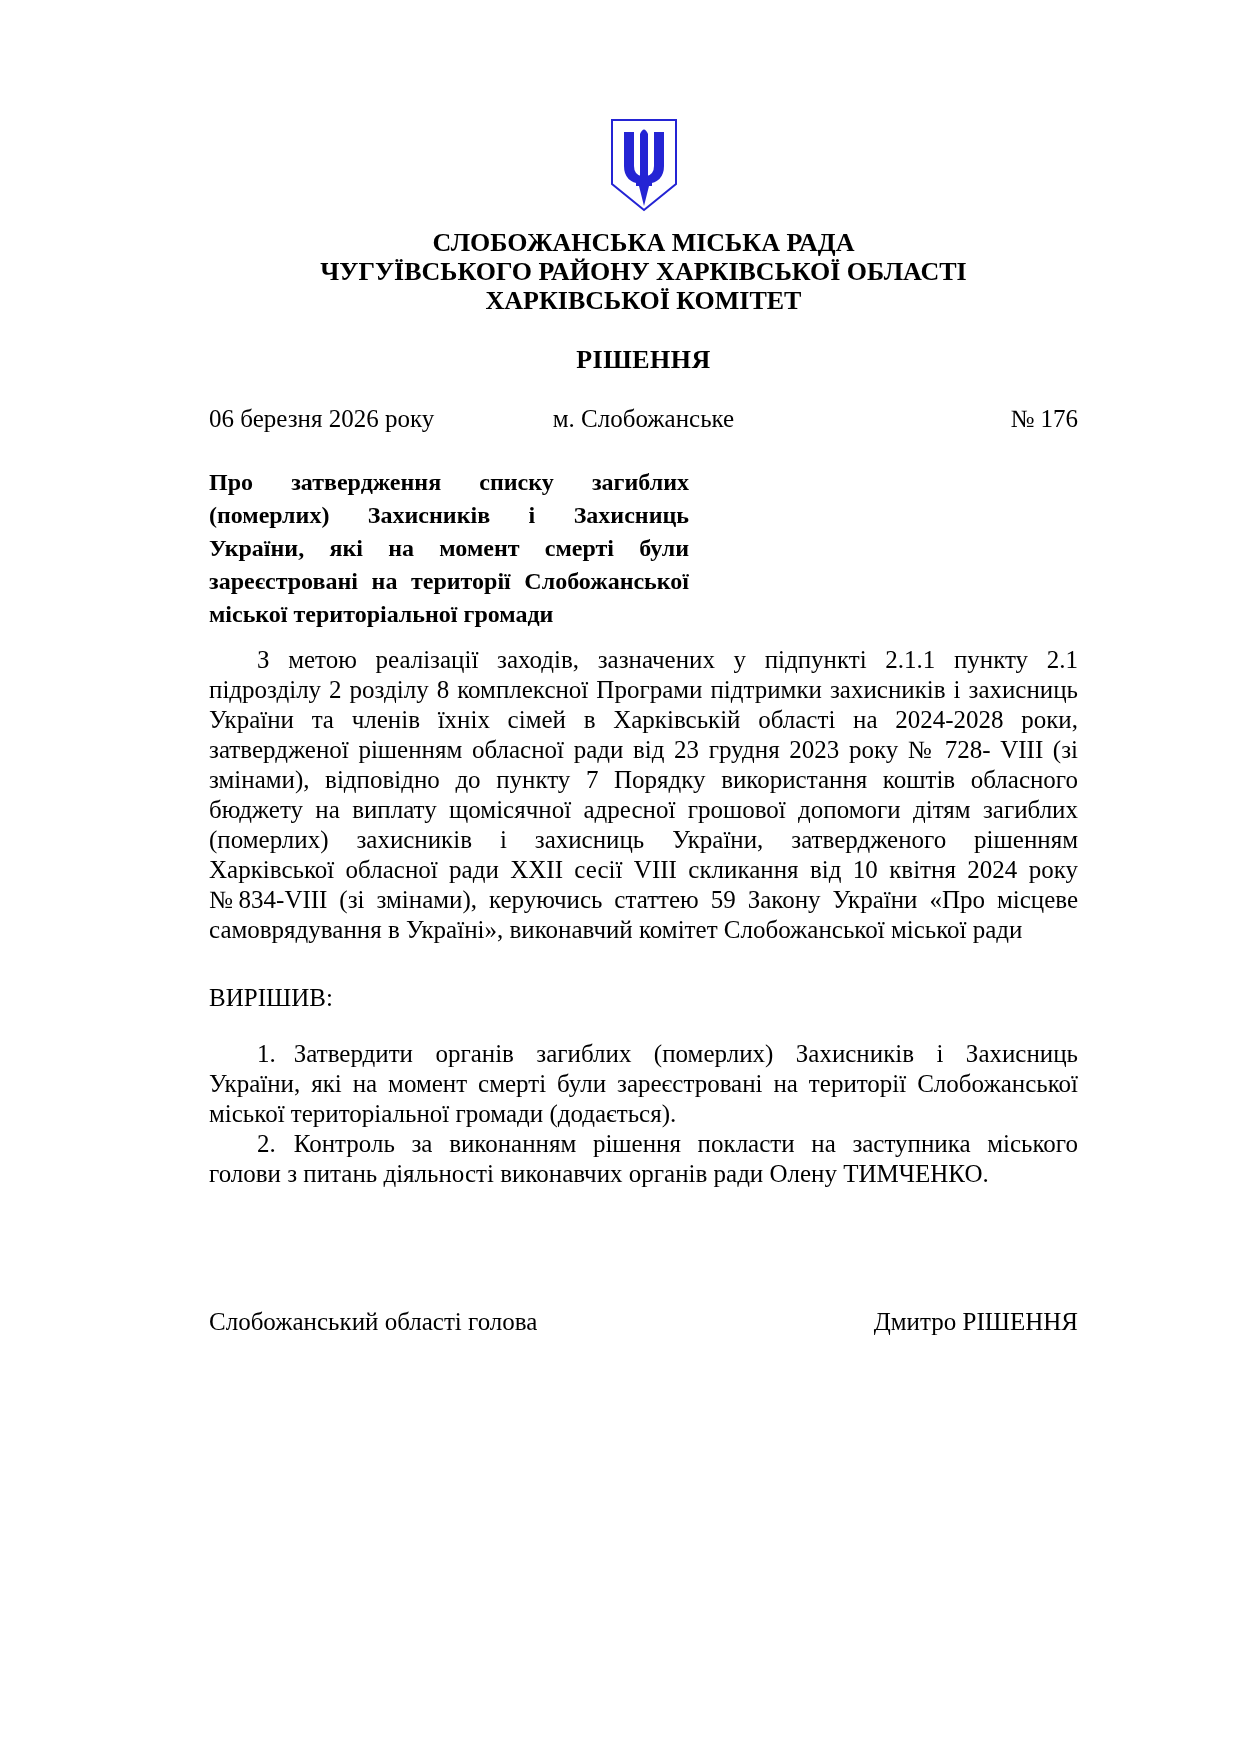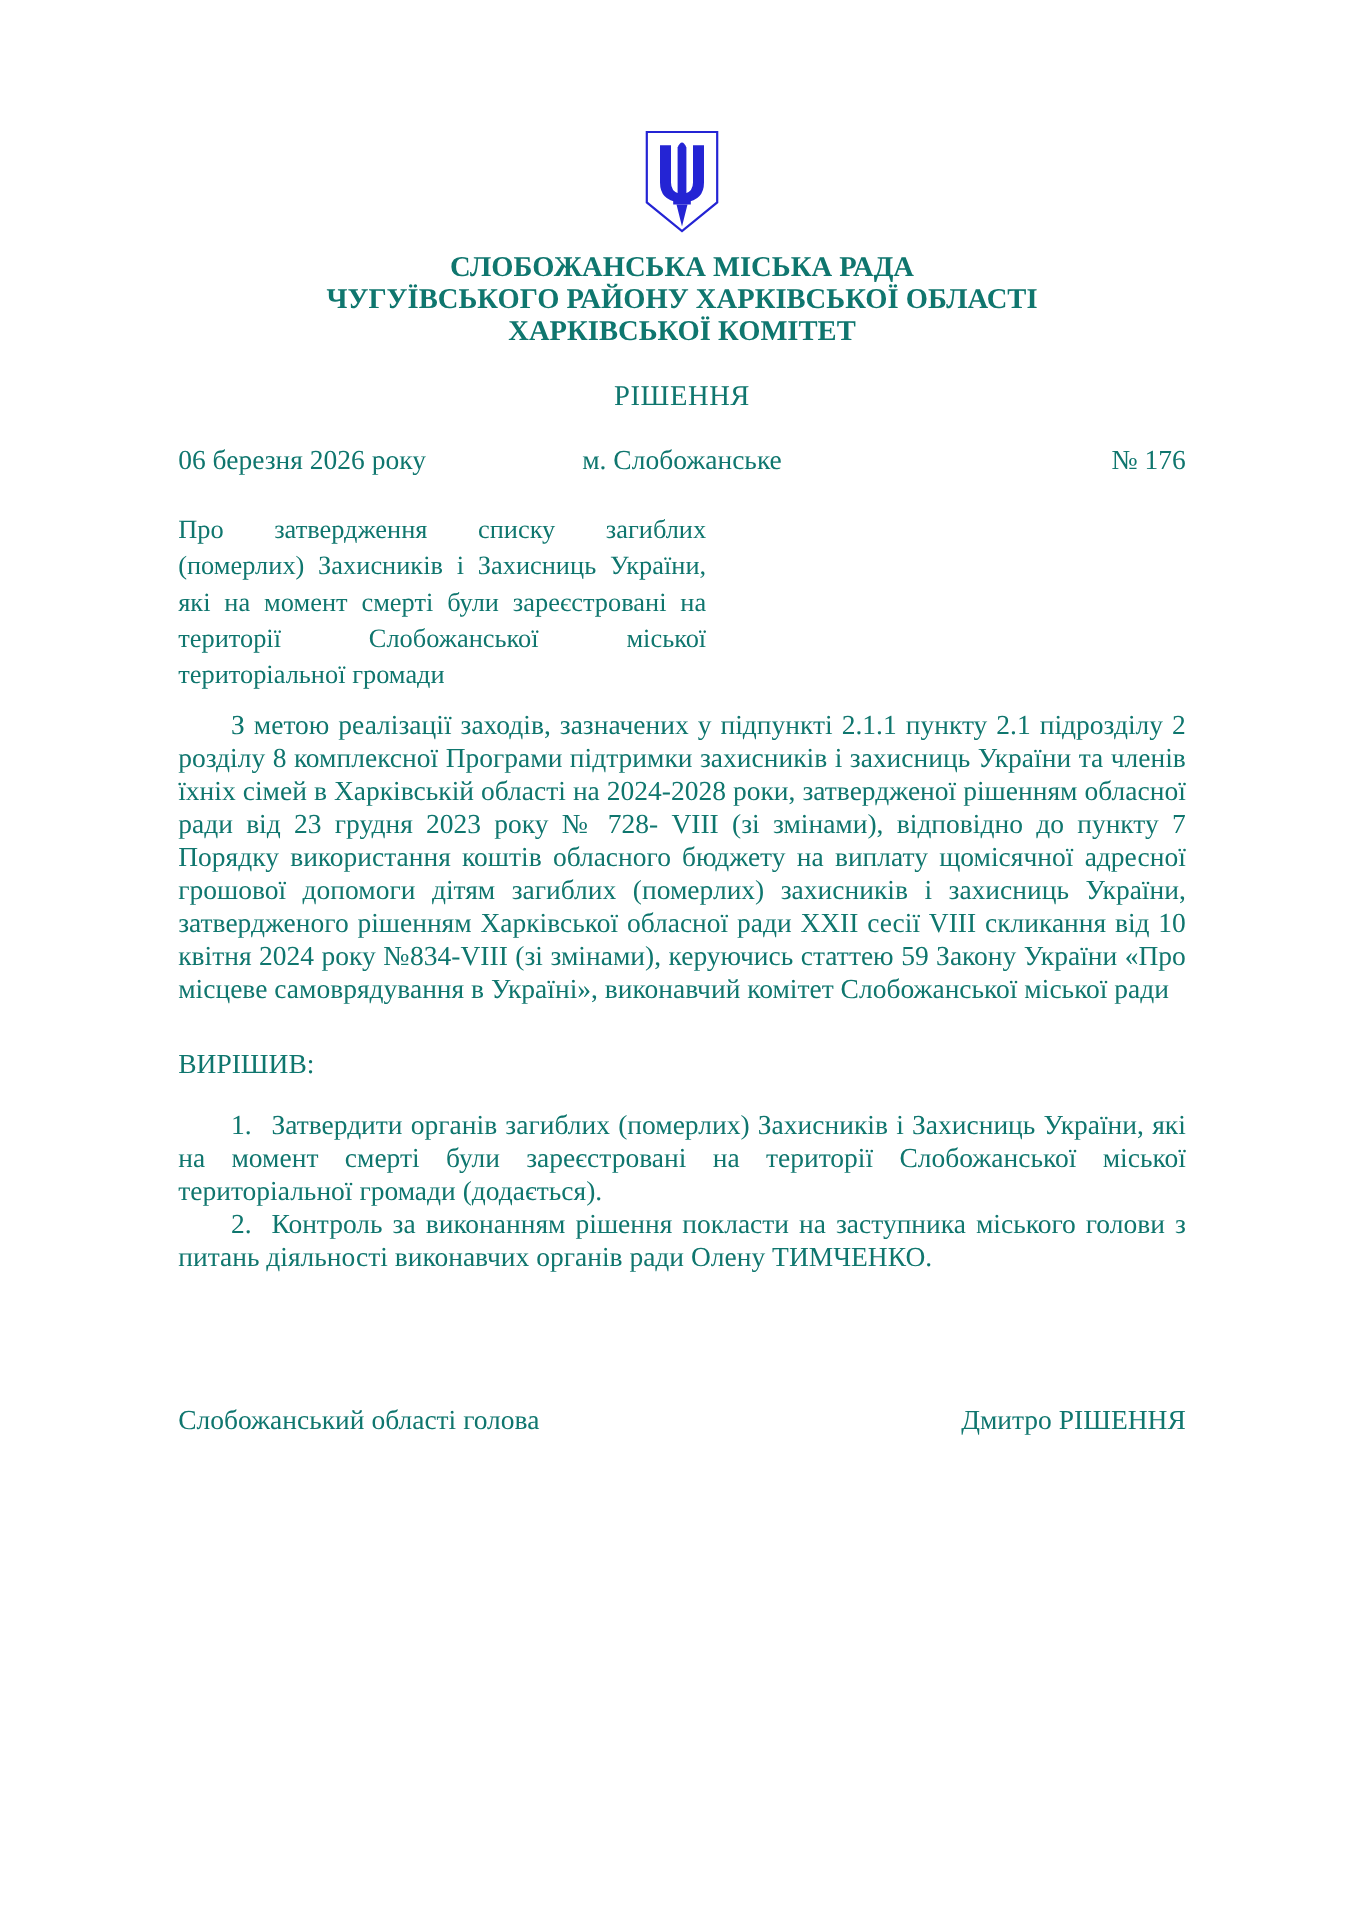--- a/index.html
+++ b/index.html
@@ -2,23 +2,24 @@
 <html><head>
 <meta charset="utf-8">
 <style>
   * { margin: 0; padding: 0; box-sizing: border-box; }
   html, body { background: #ffffff; }
   .page {
     position: relative;
     width: 1240px;
     height: 1754px;
     background: #ffffff;
-    color: #0f766e;
+    color: #000000;
     font-family: "Liberation Serif", "DejaVu Serif", serif;
     overflow: hidden;
+    padding-left: 47px;
   }
   .content { padding: 0 162px; }
 
   .emblem-wrap {
     display: flex;
     justify-content: center;
     padding-top: 118px;
   }
   .emblem-wrap svg { display: block; }
 
@@ -26,42 +27,42 @@
     margin-top: 16px;
     text-align: center;
     font-weight: bold;
     font-size: 26px;
     line-height: 29px;
   }
 
   .doc-type {
     margin-top: 30px;
     text-align: center;
-    font-weight: normal;
+    font-weight: bold;
     font-size: 26px;
     line-height: 29px;
     letter-spacing: 0.5px;
   }
 
   .date-row {
     margin-top: 30px;
     display: grid;
     grid-template-columns: 1fr auto 1fr;
     font-size: 25px;
     line-height: 30px;
     gap: 19px;
   }
   .date-row .left  { text-align: left; }
   .date-row .mid   { text-align: center; }
   .date-row .right { text-align: right; }
 
   .subject {
     margin-top: 32px;
     width: 480px;
-    font-weight: normal;
+    font-weight: bold;
     font-size: 24px;
     line-height: 33px;
     text-align: justify;
   }
 
   .preamble {
     margin-top: 14px;
     font-size: 25px;
     line-height: 30px;
     text-align: justify;

